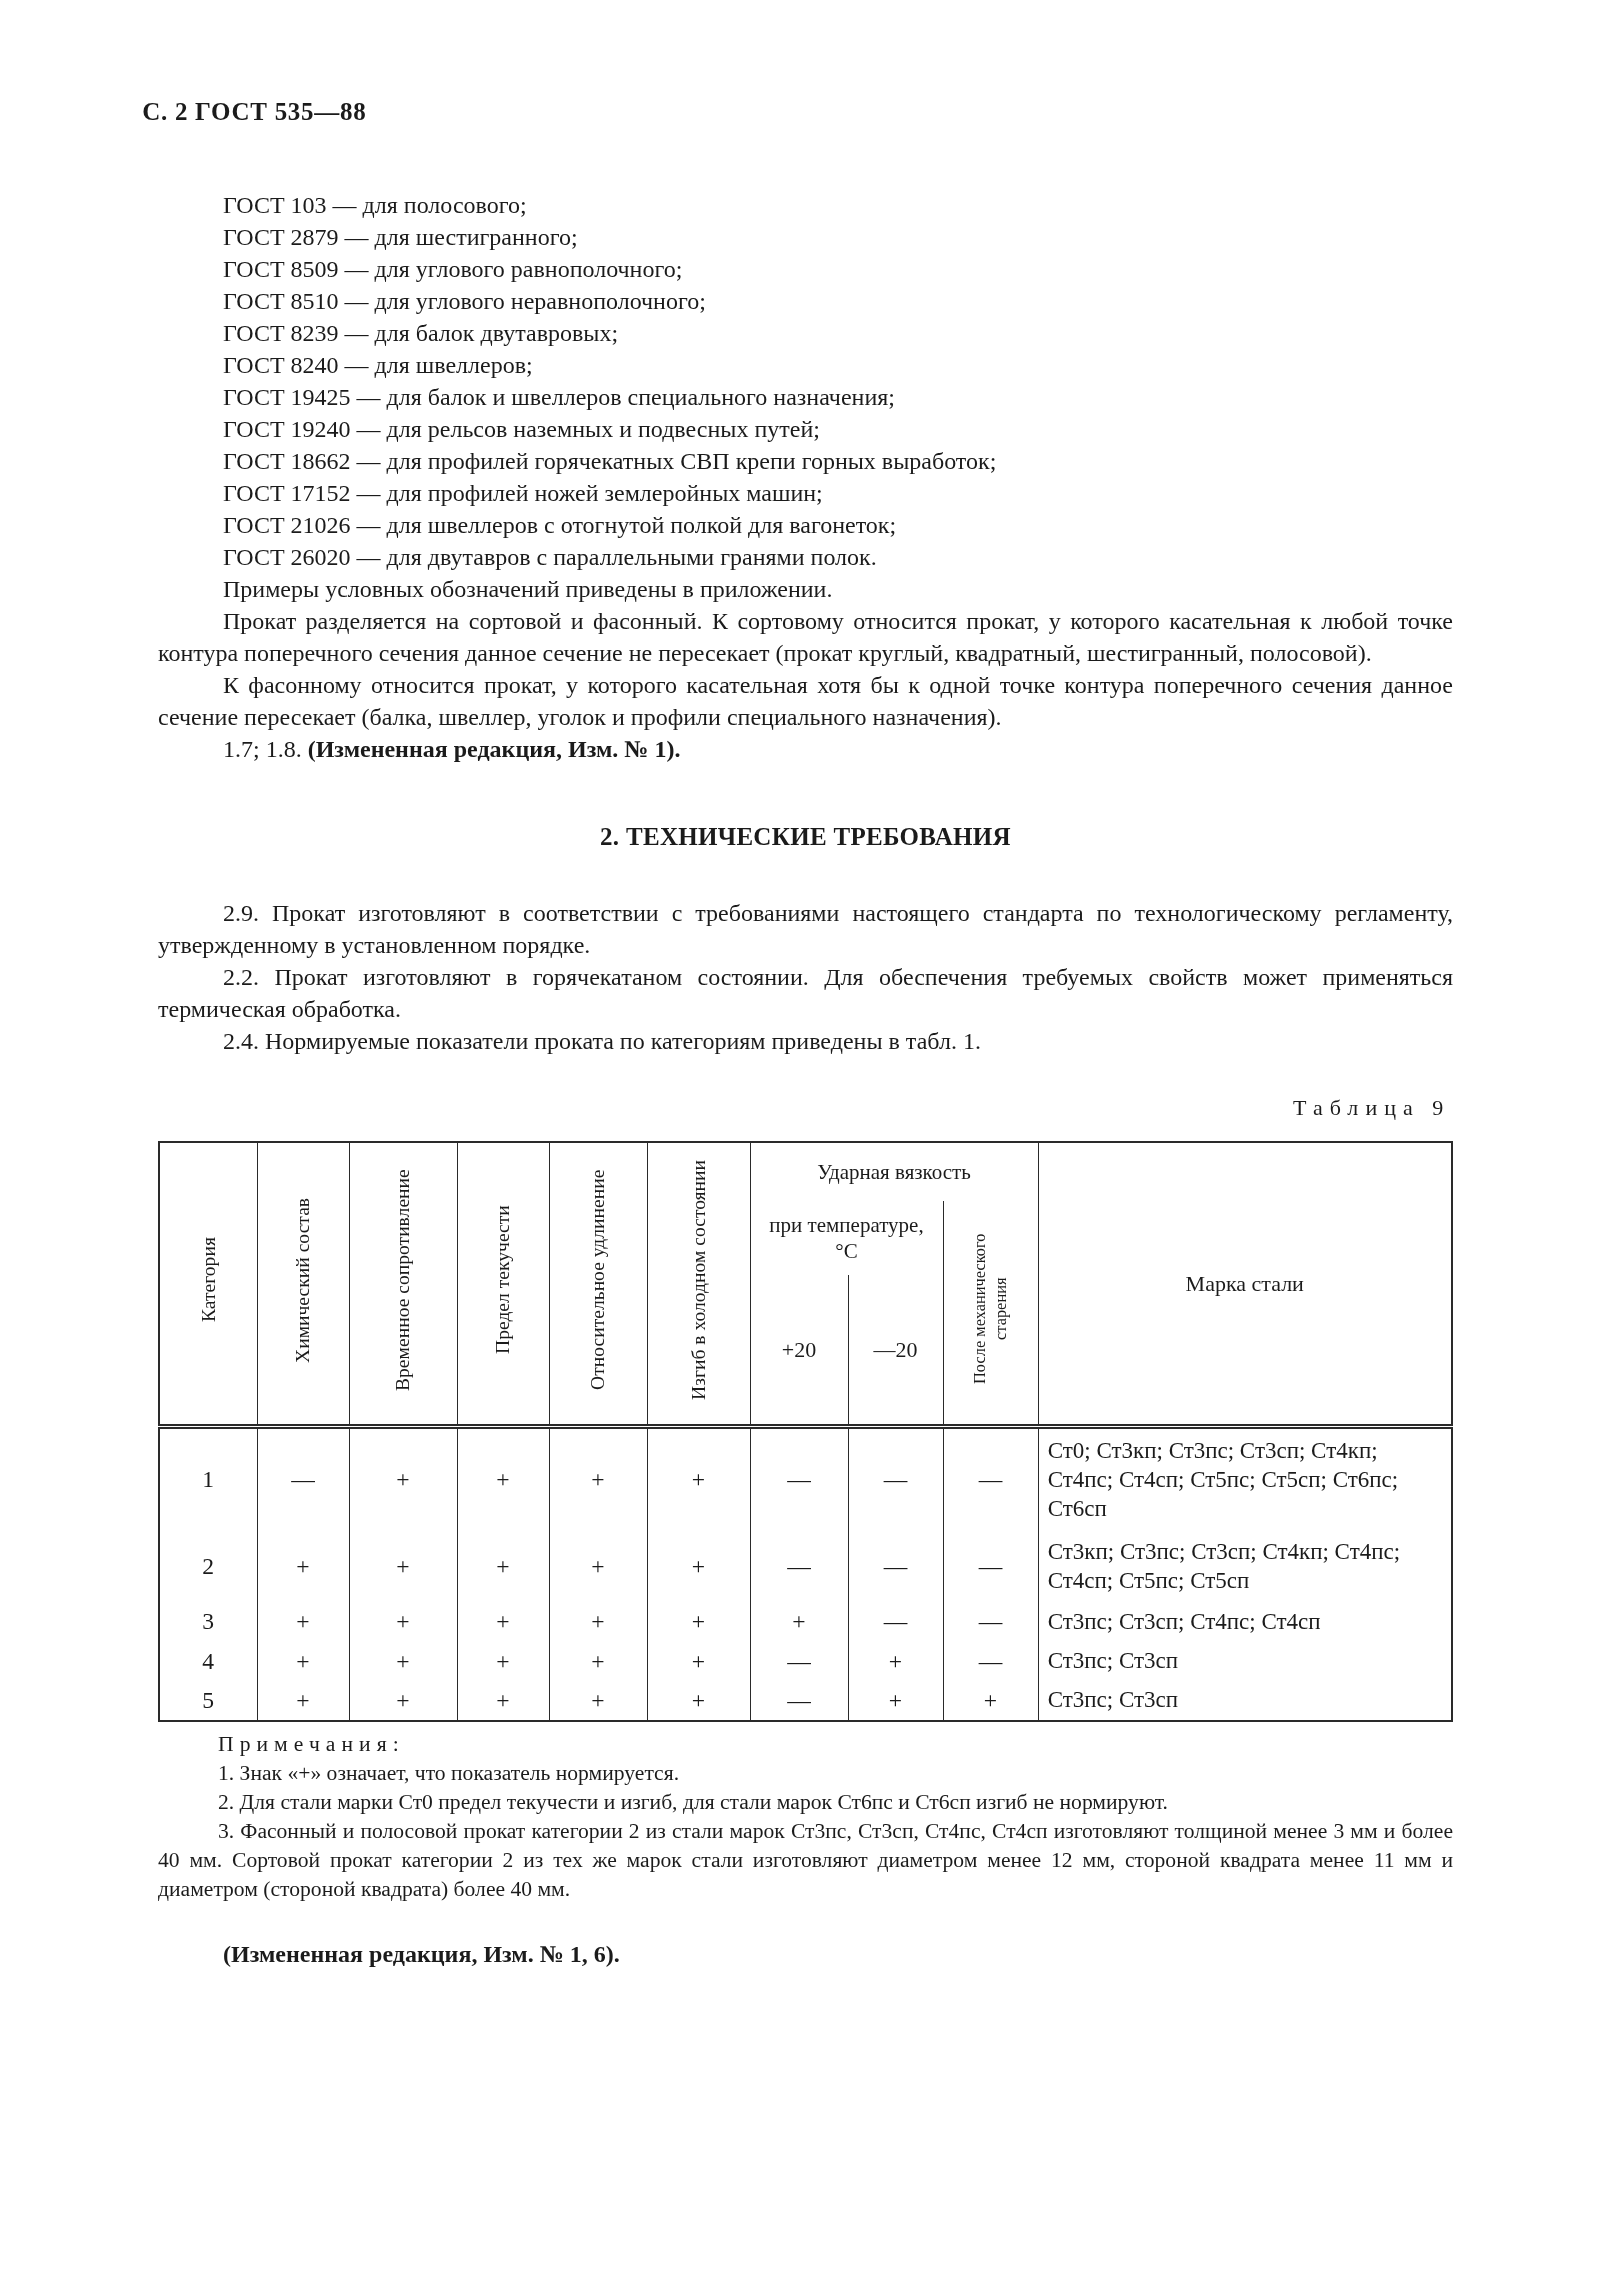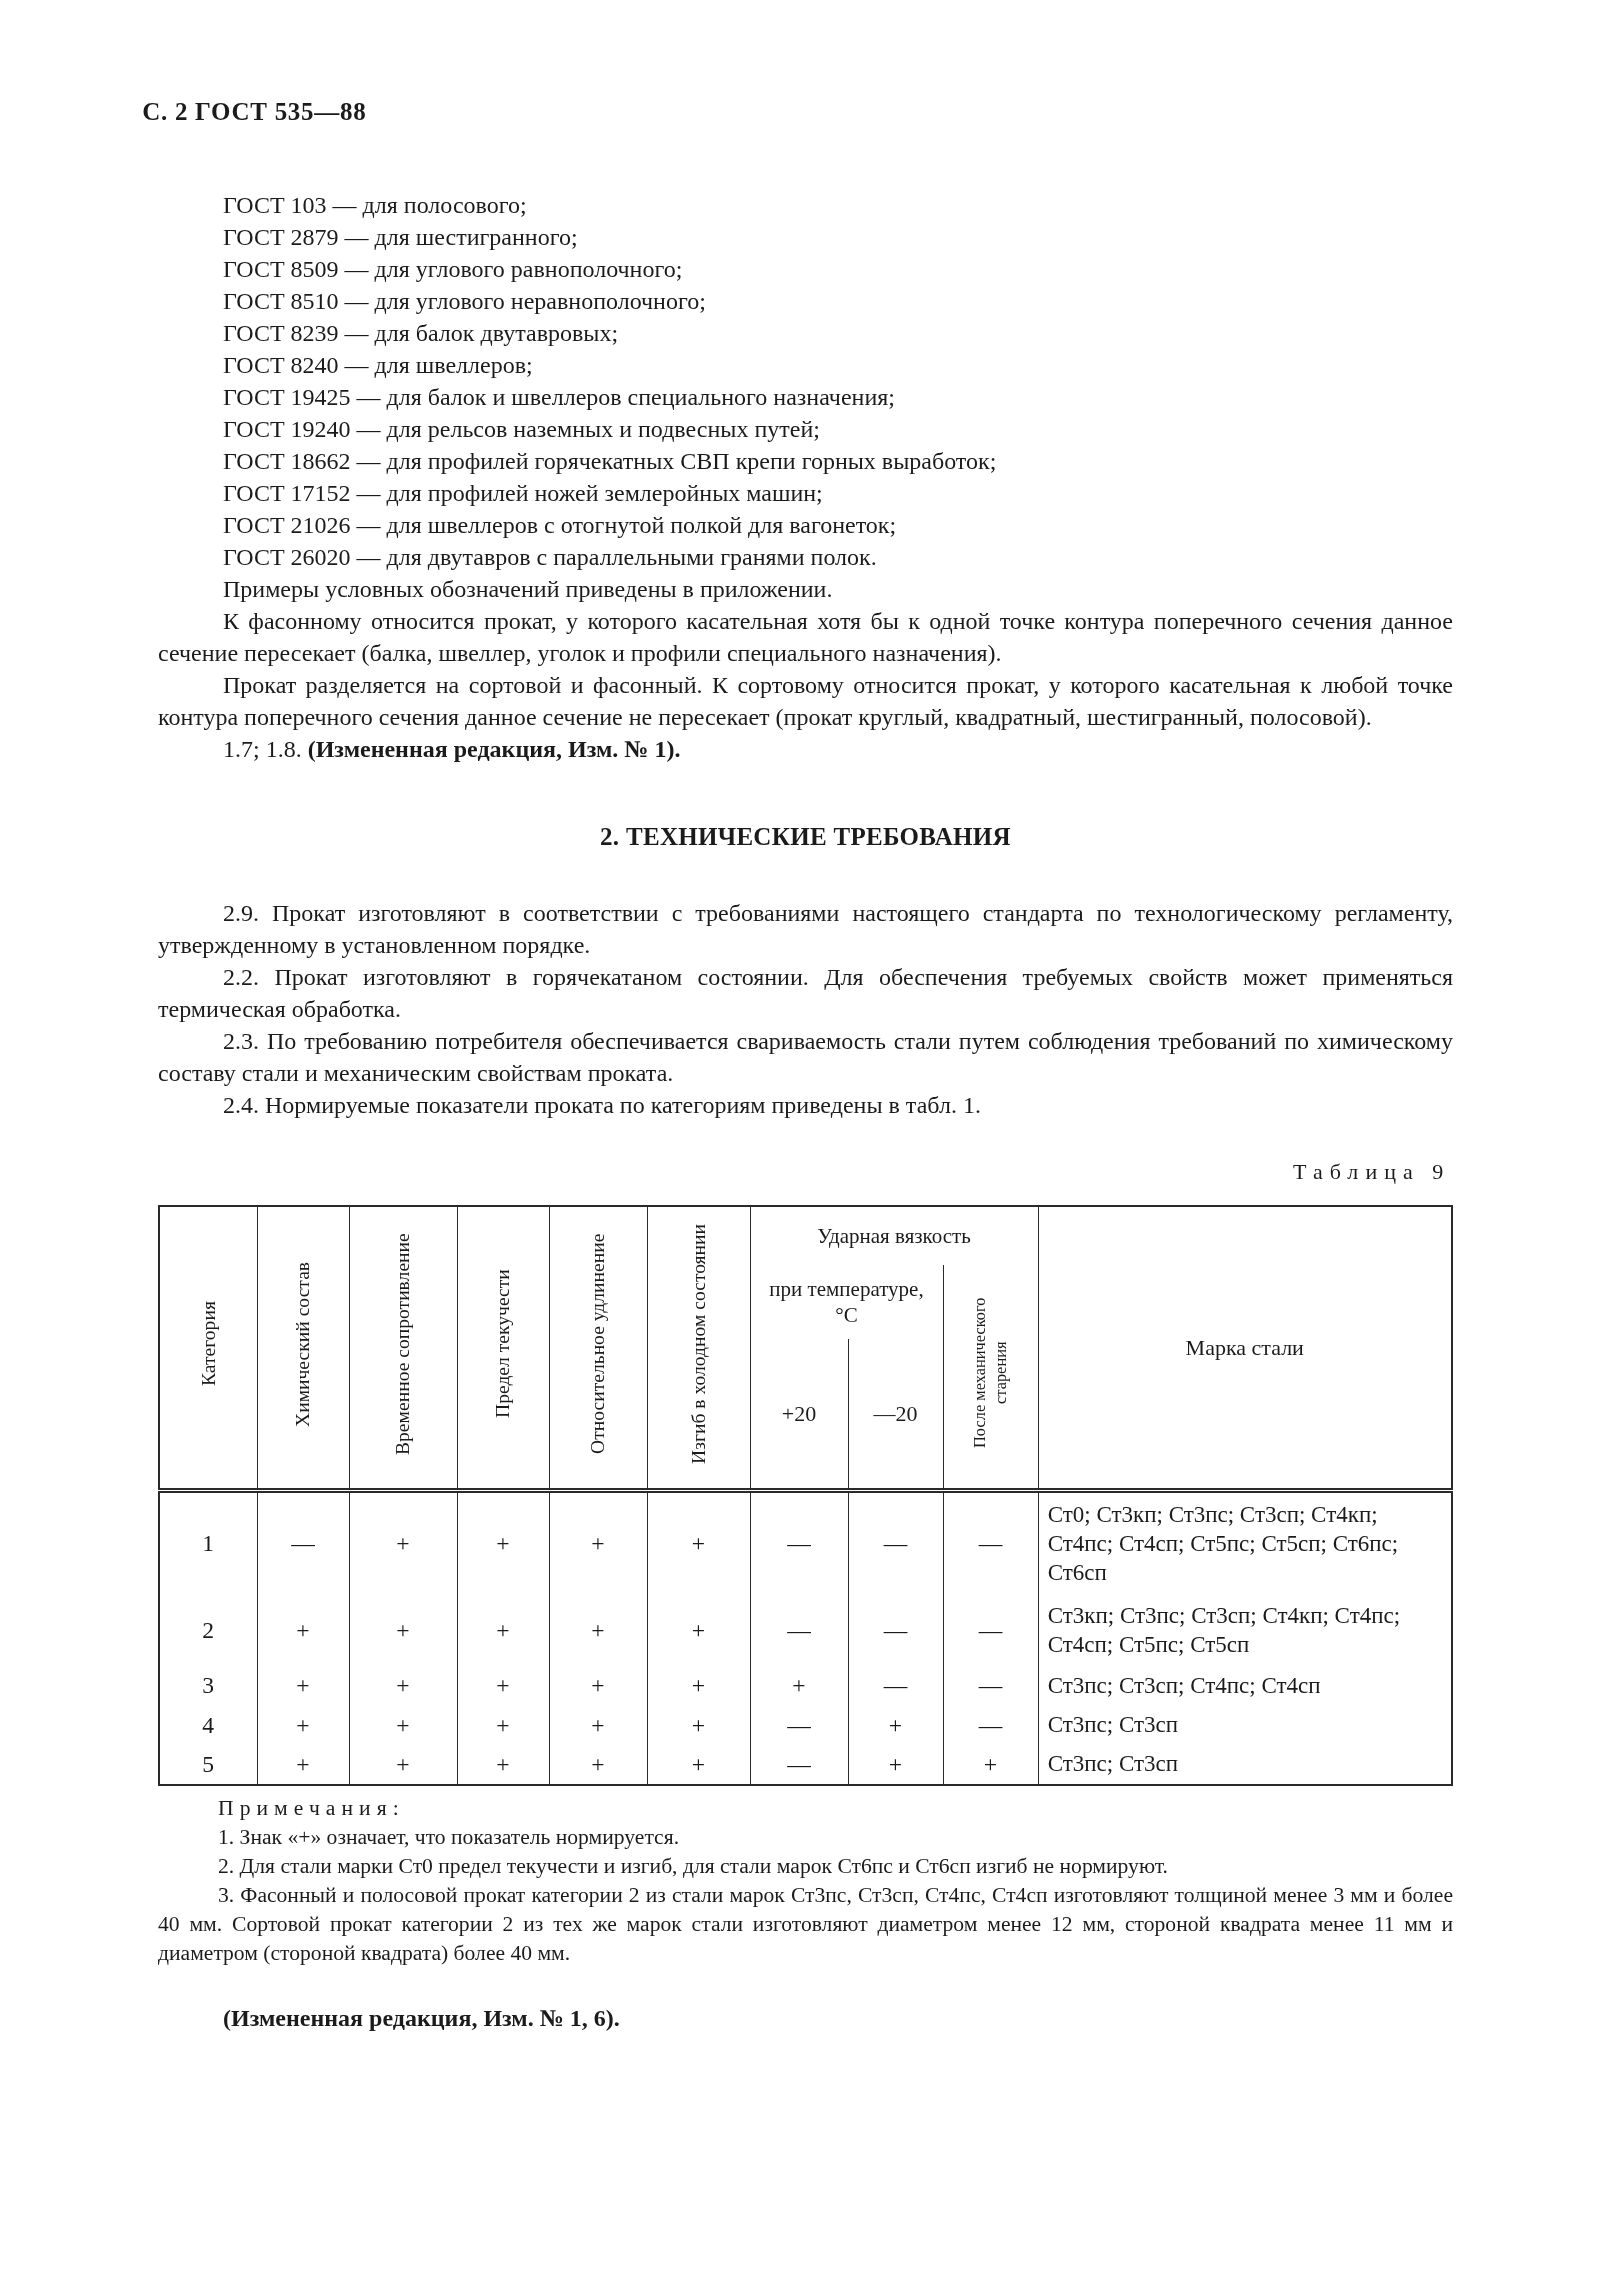--- a/index.html
+++ b/index.html
@@ -116,29 +116,28 @@
         <div class="list-line">ГОСТ  8240 — для швеллеров;</div>
         <div class="list-line">ГОСТ  19425 — для балок и швеллеров специального назначения;</div>
         <div class="list-line">ГОСТ  19240 — для рельсов наземных и подвесных путей;</div>
         <div class="list-line">ГОСТ  18662 — для профилей горячекатных СВП крепи горных выработок;</div>
         <div class="list-line">ГОСТ  17152 — для профилей ножей землеройных машин;</div>
         <div class="list-line">ГОСТ  21026 — для швеллеров с отогнутой полкой для вагонеток;</div>
         <div class="list-line">ГОСТ  26020 — для двутавров с параллельными гранями полок.</div>
       </div>
 
     <p class="para">Примеры условных обозначений приведены в приложении.</p>
+    <p class="para">Прокат разделяется на сортовой и фасонный. К сортовому относится прокат, у которого касательная к любой точке контура поперечного сечения данное сечение не пересекает (прокат круглый, квадратный, шестигранный, полосовой).</p>
     <p class="para">К фасонному относится прокат, у которого касательная хотя бы к одной точке контура поперечного сечения данное сечение пересекает (балка, швеллер, уголок и профили специального назначения).</p>
-    <p class="para">Прокат разделяется на сортовой и фасонный. К сортовому относится прокат, у которого касательная к любой точке контура поперечного сечения данное сечение не пересекает (прокат круглый, квадратный, шестигранный, полосовой).</p>
     <p class="para"><span>1.7; 1.8. </span><b>(Измененная редакция, Изм. № 1).</b></p>
 
     <div class="section-heading">2.  ТЕХНИЧЕСКИЕ ТРЕБОВАНИЯ</div>
 
     <p class="para">2.9. Прокат изготовляют в соответствии с требованиями настоящего стандарта по технологическому регламенту, утвержденному в установленном порядке.</p>
     <p class="para">2.2. Прокат изготовляют в горячекатаном состоянии. Для обеспечения требуемых свойств может применяться термическая обработка.</p>
-    <p class="para">2.3. По требованию потребителя обеспечивается свариваемость стали путем соблюдения требований по химическому составу стали и механическим свойствам проката.</p>
     <p class="para">2.4. Нормируемые показатели проката по категориям приведены в табл. 1.</p>
 
     <div class="table-caption">Таблица 9</div>
 
     <table class="req">
       <colgroup>
         <col style="width:98px">
           <col style="width:92px">
           <col style="width:108px">
         <col style="width:92px">

